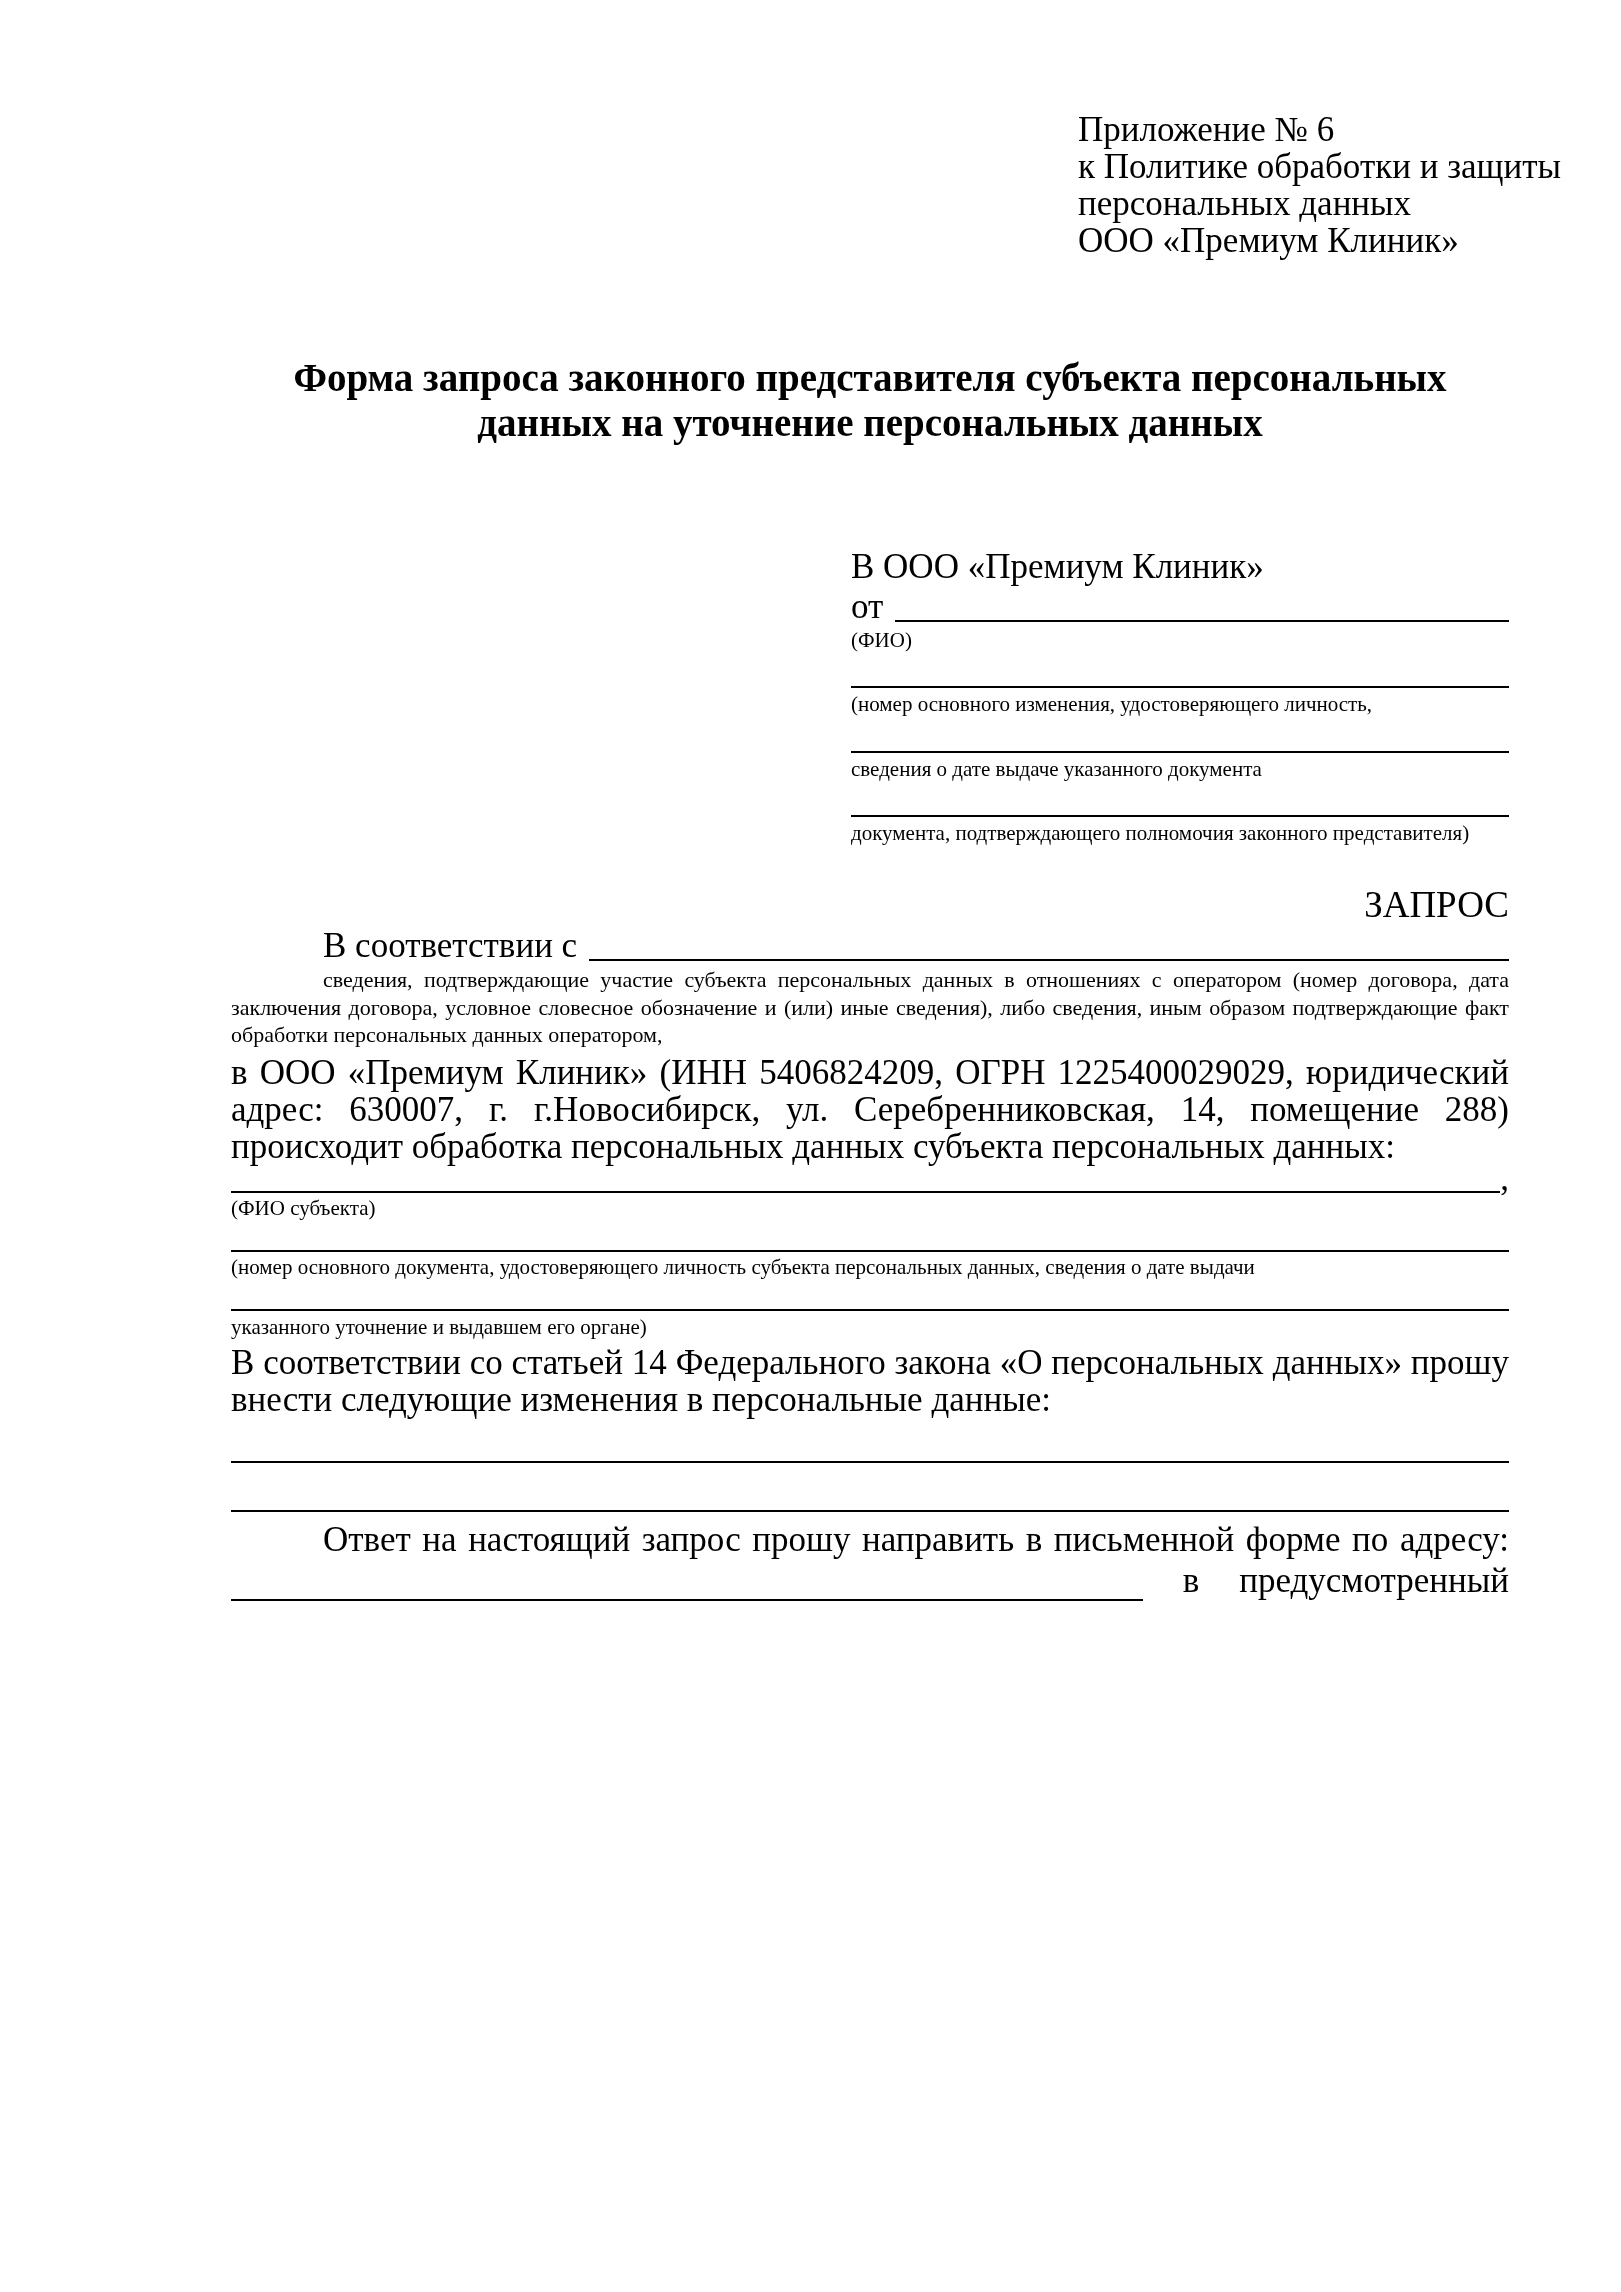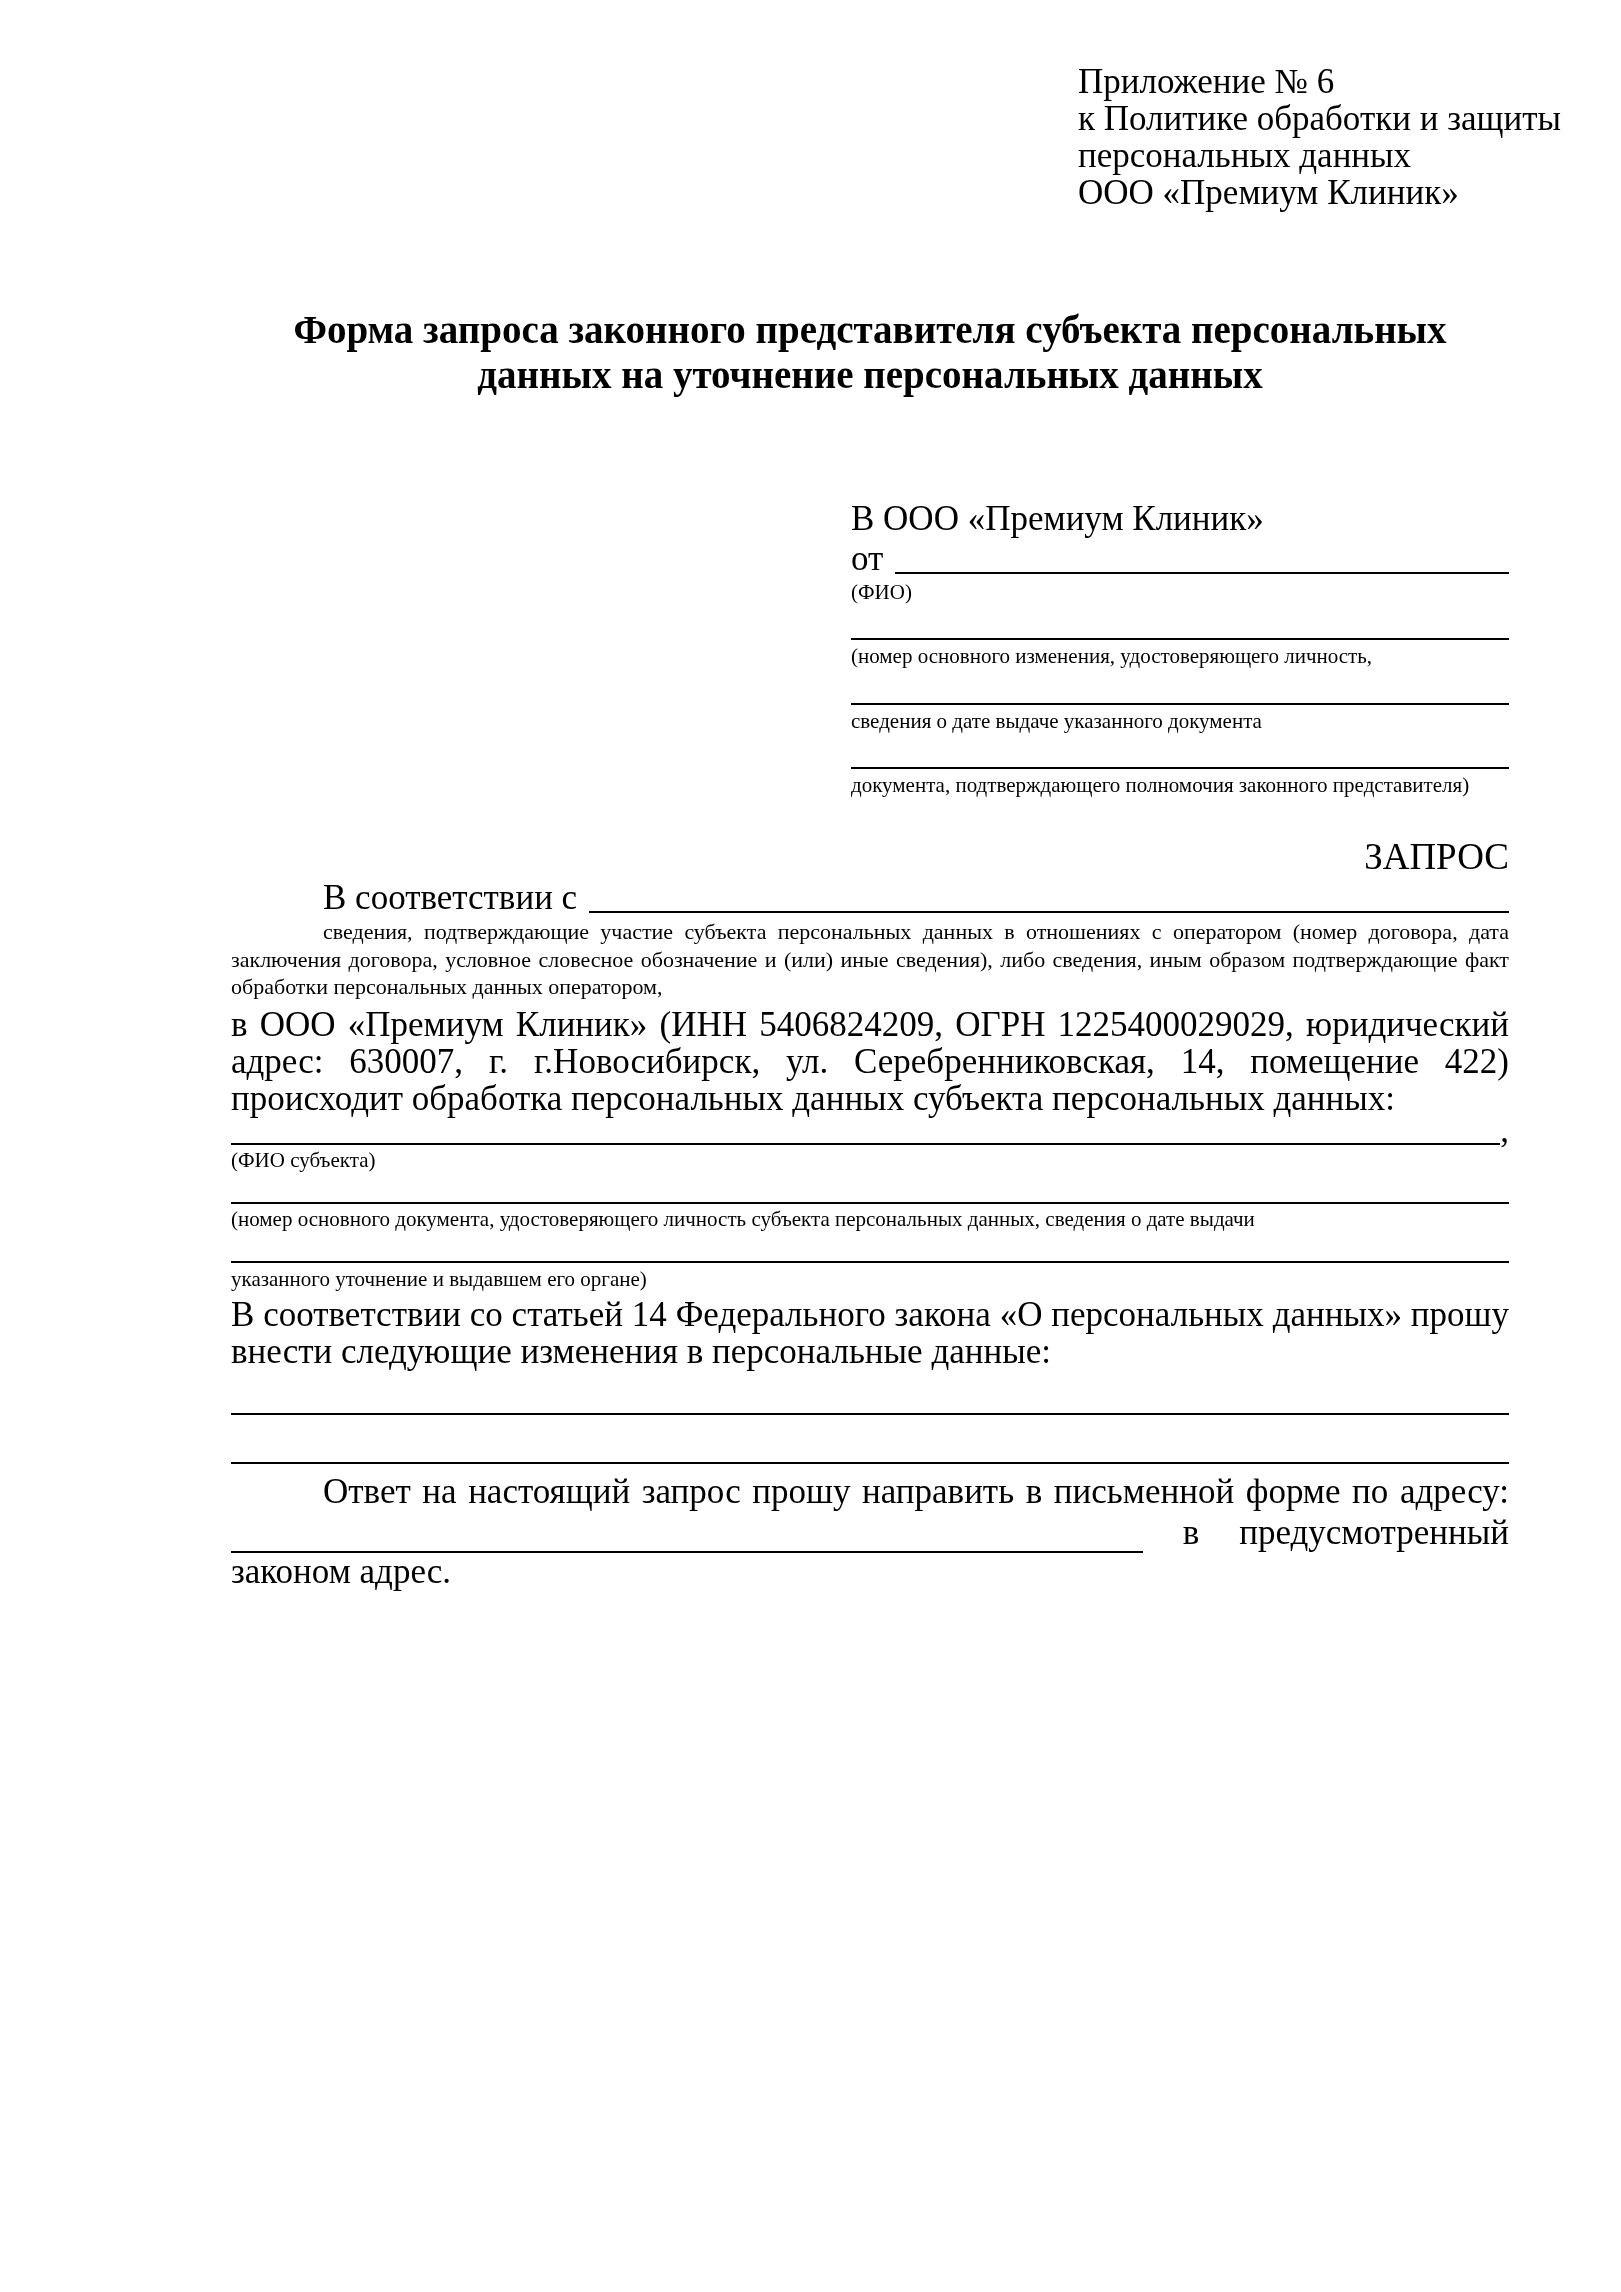--- a/index.html
+++ b/index.html
@@ -3,21 +3,21 @@
 <meta charset="utf-8">
 <style>
   html, body { margin: 0; padding: 0; background: #ffffff; }
   .page {
     position: relative;
     width: 1621px;
     height: 1607px;
     box-sizing: border-box;
     background: #ffffff;
     color: #000000;
-    padding: 63px 112px 0 231px;
+    padding: 111px 112px 0 231px;
     font-family: "Liberation Serif", "DejaVu Serif", serif;
     font-size: 35px;
     line-height: 37px;
   }
   .hdr { margin-left: 847px; }
   .hdr div { white-space: nowrap; }
 
   .title {
     margin-top: 96px;
     text-align: center;
@@ -122,21 +122,21 @@
   </div>
 
   <div class="req-heading">ЗАПРОС</div>
 
   <div class="basis-row">
     <span class="pre">В соответствии с</span>
     <span class="fill"></span>
   </div>
   <div class="small-note">сведения, подтверждающие участие субъекта персональных данных в отношениях с оператором (номер договора, дата заключения договора, условное словесное обозначение и (или) иные сведения), либо сведения, иным образом подтверждающие факт обработки персональных данных оператором,</div>
 
-  <div class="para">в ООО «Премиум Клиник» (ИНН 5406824209, ОГРН 1225400029029, юридический адрес: 630007, г. г.Новосибирск, ул. Серебренниковская, 14, помещение 422) происходит обработка персональных данных субъекта персональных данных:</div>
+  <div class="para">в ООО «Премиум Клиник» (ИНН 5406824209, ОГРН 1225400029029, юридический адрес: 630007, г. г.Новосибирск, ул. Серебренниковская, 14, помещение 288) происходит обработка персональных данных субъекта персональных данных:</div>
 
   <div class="comma-row">
     <span class="fill"></span>
     <span class="comma">,</span>
   </div>
   <div class="cap fio-cap">(ФИО субъекта)</div>
 
   <div class="bg2">
     <div class="fill-line"></div>
     <div class="cap">(номер основного документа, удостоверяющего личность субъекта персональных данных, сведения о дате выдачи</div>

